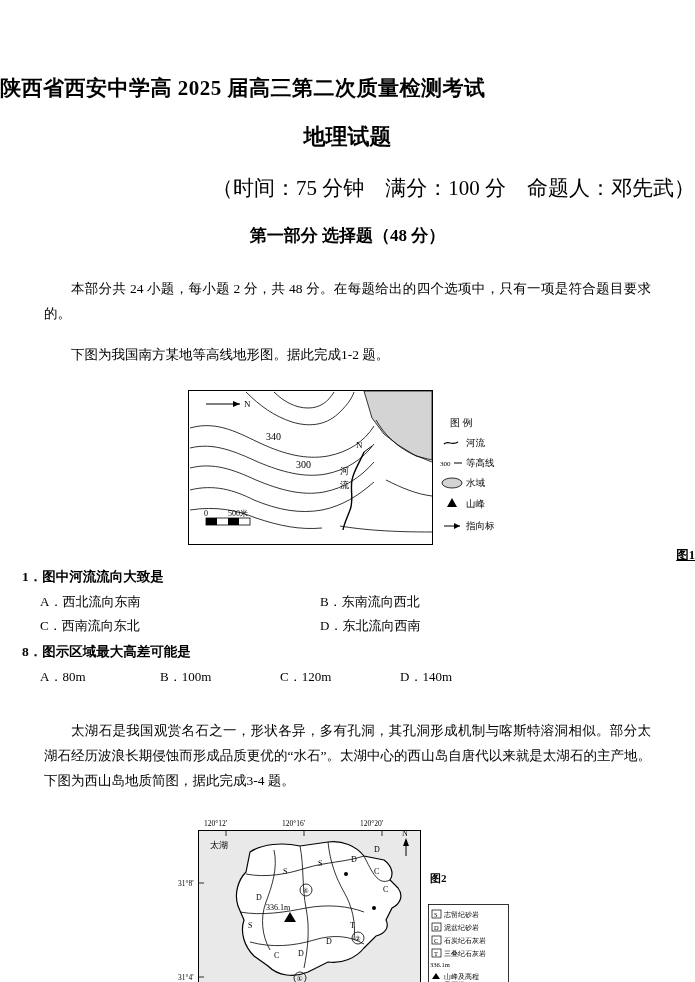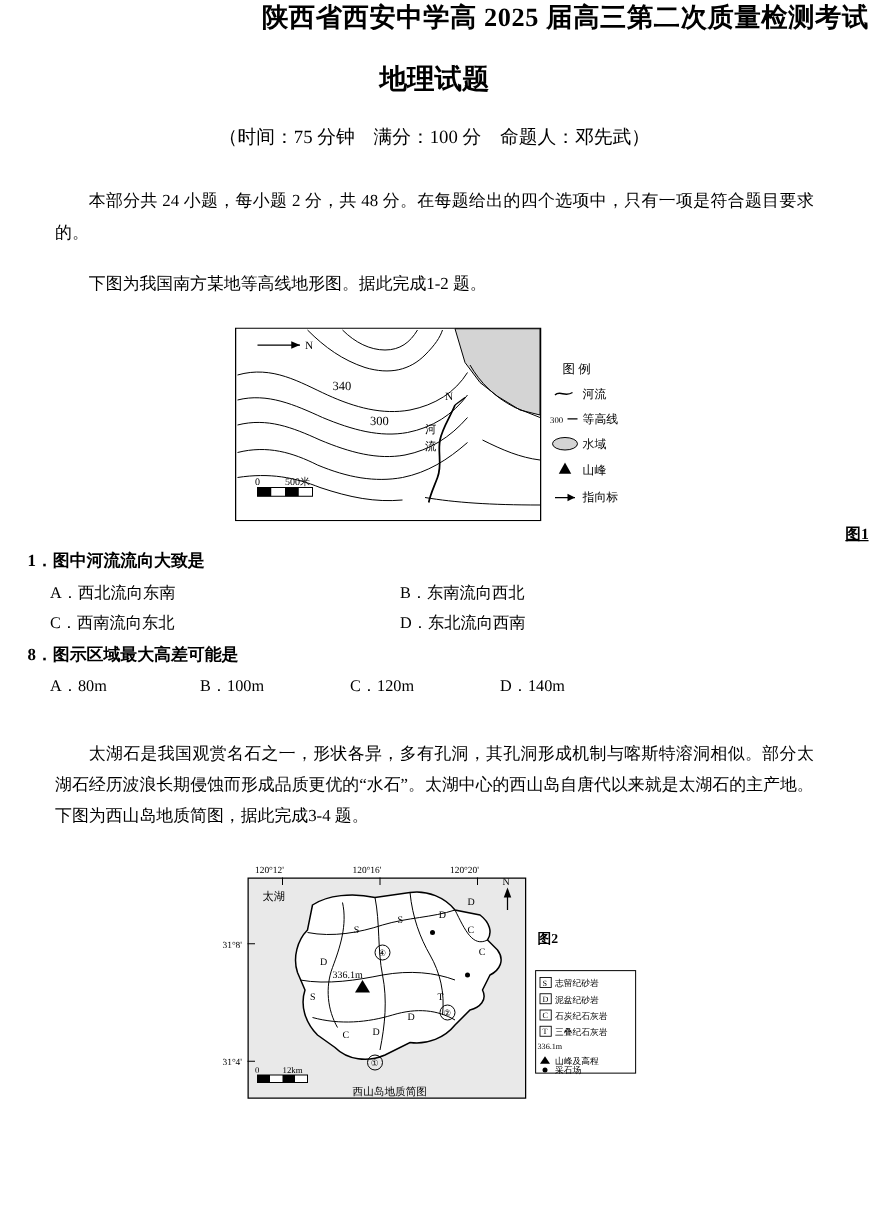--- a/index.html
+++ b/index.html
@@ -1,20 +1,20 @@
 <!DOCTYPE html>
 <html><head>
 <meta charset="utf-8">
 <style>
   html,body{margin:0;padding:0;background:#fff;}
   body{width:695px;height:982px;font-family:"Liberation Serif","DejaVu Serif",serif;color:#000;}
   .page{position:relative;width:695px;height:982px;overflow:hidden;}
-  .title{text-align:right;font-size:21px;font-weight:bold;letter-spacing:.5px;margin:0;}
+  .title{text-align:left;font-size:21px;font-weight:bold;letter-spacing:.5px;margin:0;padding-top:74px;}
   .subtitle{text-align:center;font-size:22px;font-weight:bold;margin:0;padding-top:20px;}
-  .meta{text-align:center;font-size:15px;margin:0;padding-top:22px;}
+  .meta{text-align:right;font-size:21px;margin:0;padding-top:22px;}
   .section{text-align:center;font-size:17px;font-weight:bold;margin:0;padding-top:22px;}
   .body-txt{font-size:13.5px;line-height:1.85;padding:0 28px;margin:16px;text-align:justify;}
   .indent{text-indent:2em;}
   .pad-t{padding-top:14px;}
   .q{font-size:13.5px;line-height:1.9;padding:0 22px;margin:0;font-weight:bold;}
   .opts{display:flex;font-size:13px;line-height:1.9;padding:0 40px;margin:0;}
   .opts > div{}
   .o2{display:flex;}
   .o2 > div:nth-child(1){width:280px;}
   .o4{display:flex;gap:16px;}
@@ -25,20 +25,21 @@
   
 </style>
 </head>
 <body>
 
 <div class="page">
 
   <h1 class="title">陕西省西安中学高 2025 届高三第二次质量检测考试</h1>
   <h2 class="subtitle">地理试题</h2>
   <p class="meta">（时间：75 分钟　满分：100 分　命题人：邓先武）</p>
+  <p class="section">第一部分  选择题（48 分）</p>
 
   <p class="body-txt indent pad-t">本部分共 24 小题，每小题 2 分，共 48 分。在每题给出的四个选项中，只有一项是符合题目要求的。</p>
   <p class="body-txt indent">下图为我国南方某地等高线地形图。据此完成1-2 题。</p>
 
   <div class="figwrap">
     <svg width="320" height="155" viewBox="0 0 320 155">
 
       <rect x="0.5" y="0.5" width="244" height="154" fill="#fff" stroke="#000" stroke-width="1"></rect>
 
       <path d="M176 1 L244 1 L244 70 L228 66 L210 55 L196 44 L184 28 Z" fill="#d4d4d4" stroke="#000" stroke-width="0.8"></path>

